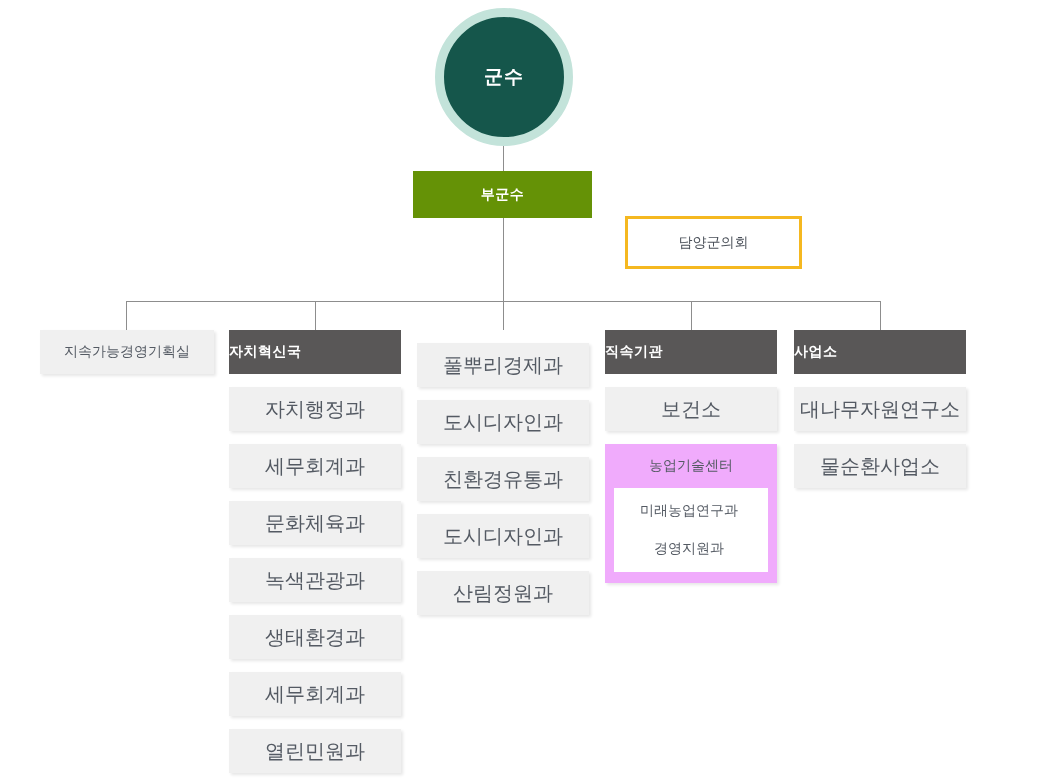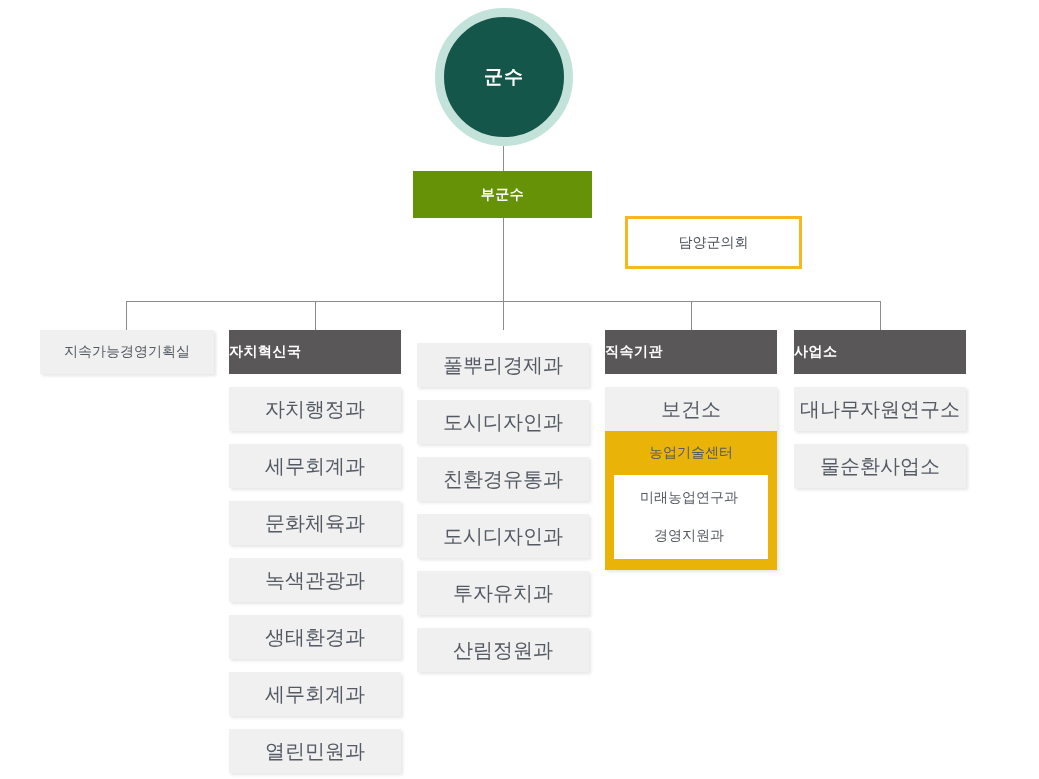--- a/index.html
+++ b/index.html
@@ -125,21 +125,22 @@
     display: flex;
     align-items: center;
     justify-content: center;
     color: #545a63;
     font-size: 20px;
   }
 
   
   .col-group {
     width: 172px;
-    background: #eab308;
+    margin-top: 13px;
+    background: #f0abfc;
     box-shadow: 2px 2px 3px rgba(0,0,0,0.10);
     padding: 0 9px 11px 9px;
   }
 
   .group-title {
     height: 44px;
     display: flex;
     align-items: center;
     justify-content: center;
     color: #545a63;
@@ -226,23 +227,20 @@
       <span>풀뿌리경제과</span>
     </div>
     <div class="col-item">
       <span>도시디자인과</span>
     </div>
     <div class="col-item">
       <span>친환경유통과</span>
     </div>
     <div class="col-item">
       <span>도시디자인과</span>
-    </div>
-    <div class="col-item">
-      <span>투자유치과</span>
     </div>
     <div class="col-item">
       <span>산림정원과</span>
     </div>
   </div>
 
   <div class="column" style="left:605px;">
     <div class="col-header">
       <span>직속기관</span>
     </div>

